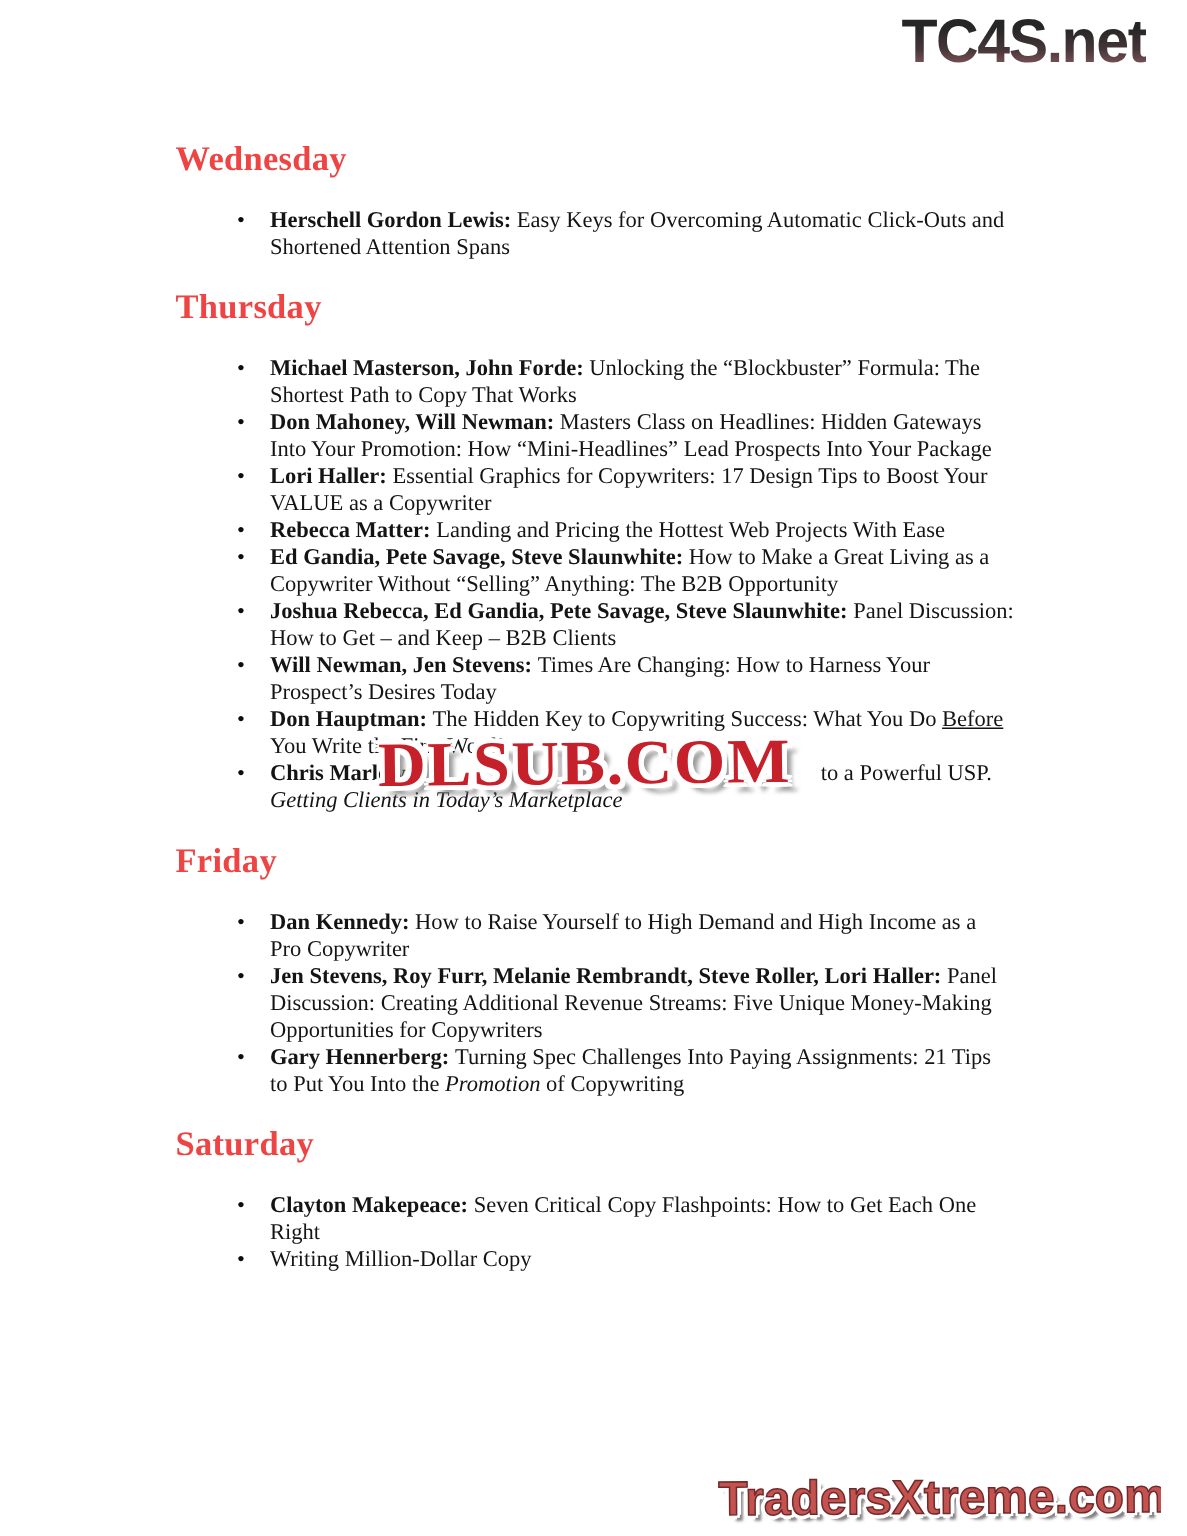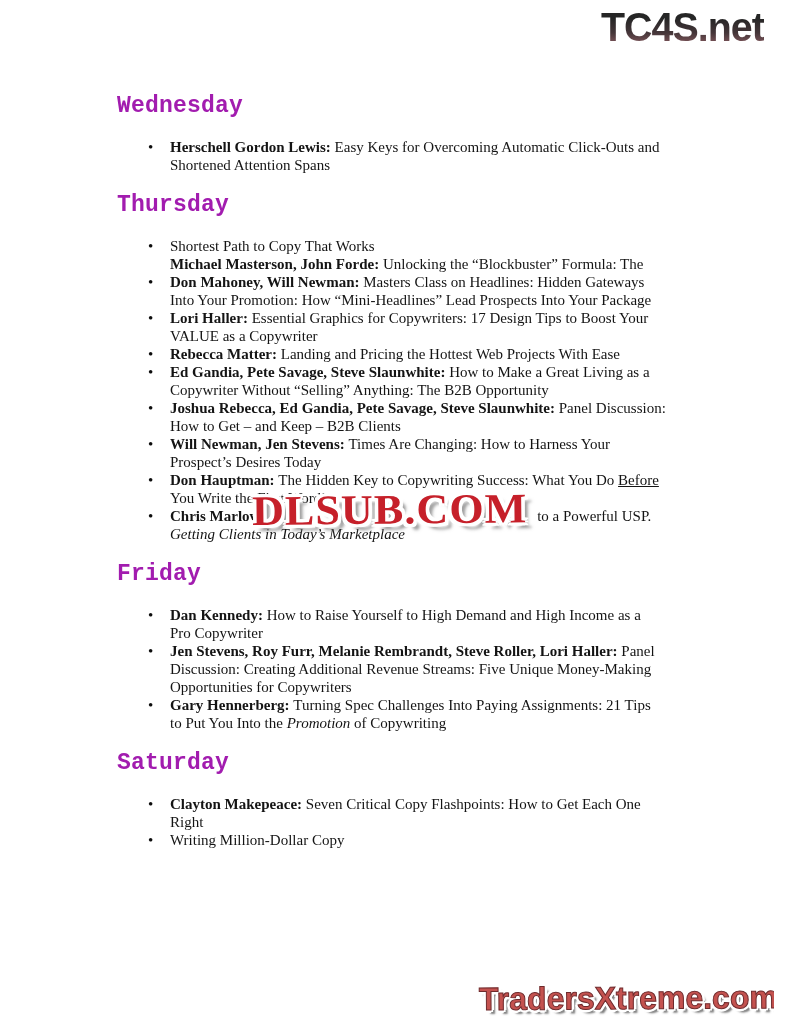--- a/index.html
+++ b/index.html
@@ -13,28 +13,27 @@
   }
   .content{
     position:absolute;
     left:117px;top:93px;
     width:566px;
   }
   h2.day{
     font-size:23px;line-height:26px;
     font-weight:bold;
     margin:18px 0 19px 0;
-    color:#a21caf;
+    color:#ef4444;
     letter-spacing:0.2px;
-    font-family:Liberation Mono, monospace;
   }
   #schedule > h2.day:first-child{margin-top:0;}
   ul.sessions{
     list-style:none;
-    margin:5px;padding:0 0 0 48px;
+    margin:15px;padding:0 0 0 48px;
   }
   li.session{
     position:relative;
     font-size:15px;line-height:18px;
   }
   li.session::before{
     content:"\2022";
     position:absolute;
     left:-22px;top:0;
     font-size:15px;
@@ -113,22 +112,22 @@
         <h2 class="day">Wednesday</h2>
         <ul class="sessions">
           <li class="session">
             <div class="line"><span class="seg-b">Herschell Gordon Lewis: </span><span class="seg-p">Easy Keys for Overcoming Automatic Click-Outs and</span></div>
             <div class="line"><span class="seg-p">Shortened Attention Spans</span></div>
           </li>
         </ul>
         <h2 class="day">Thursday</h2>
         <ul class="sessions">
           <li class="session">
+            <div class="line"><span class="seg-b">Michael Masterson, John Forde: </span><span class="seg-p">Unlocking the “Blockbuster” Formula: The</span></div>
             <div class="line"><span class="seg-p">Shortest Path to Copy That Works</span></div>
-            <div class="line"><span class="seg-b">Michael Masterson, John Forde: </span><span class="seg-p">Unlocking the “Blockbuster” Formula: The</span></div>
           </li>
           <li class="session">
             <div class="line"><span class="seg-b">Don Mahoney, Will Newman: </span><span class="seg-p">Masters Class on Headlines: Hidden Gateways</span></div>
             <div class="line"><span class="seg-p">Into Your Promotion: How “Mini-Headlines” Lead Prospects Into Your Package</span></div>
           </li>
           <li class="session">
             <div class="line"><span class="seg-b">Lori Haller: </span><span class="seg-p">Essential Graphics for Copywriters: 17 Design Tips to Boost Your</span></div>
             <div class="line"><span class="seg-p">VALUE as a Copywriter</span></div>
           </li>
           <li class="session">

